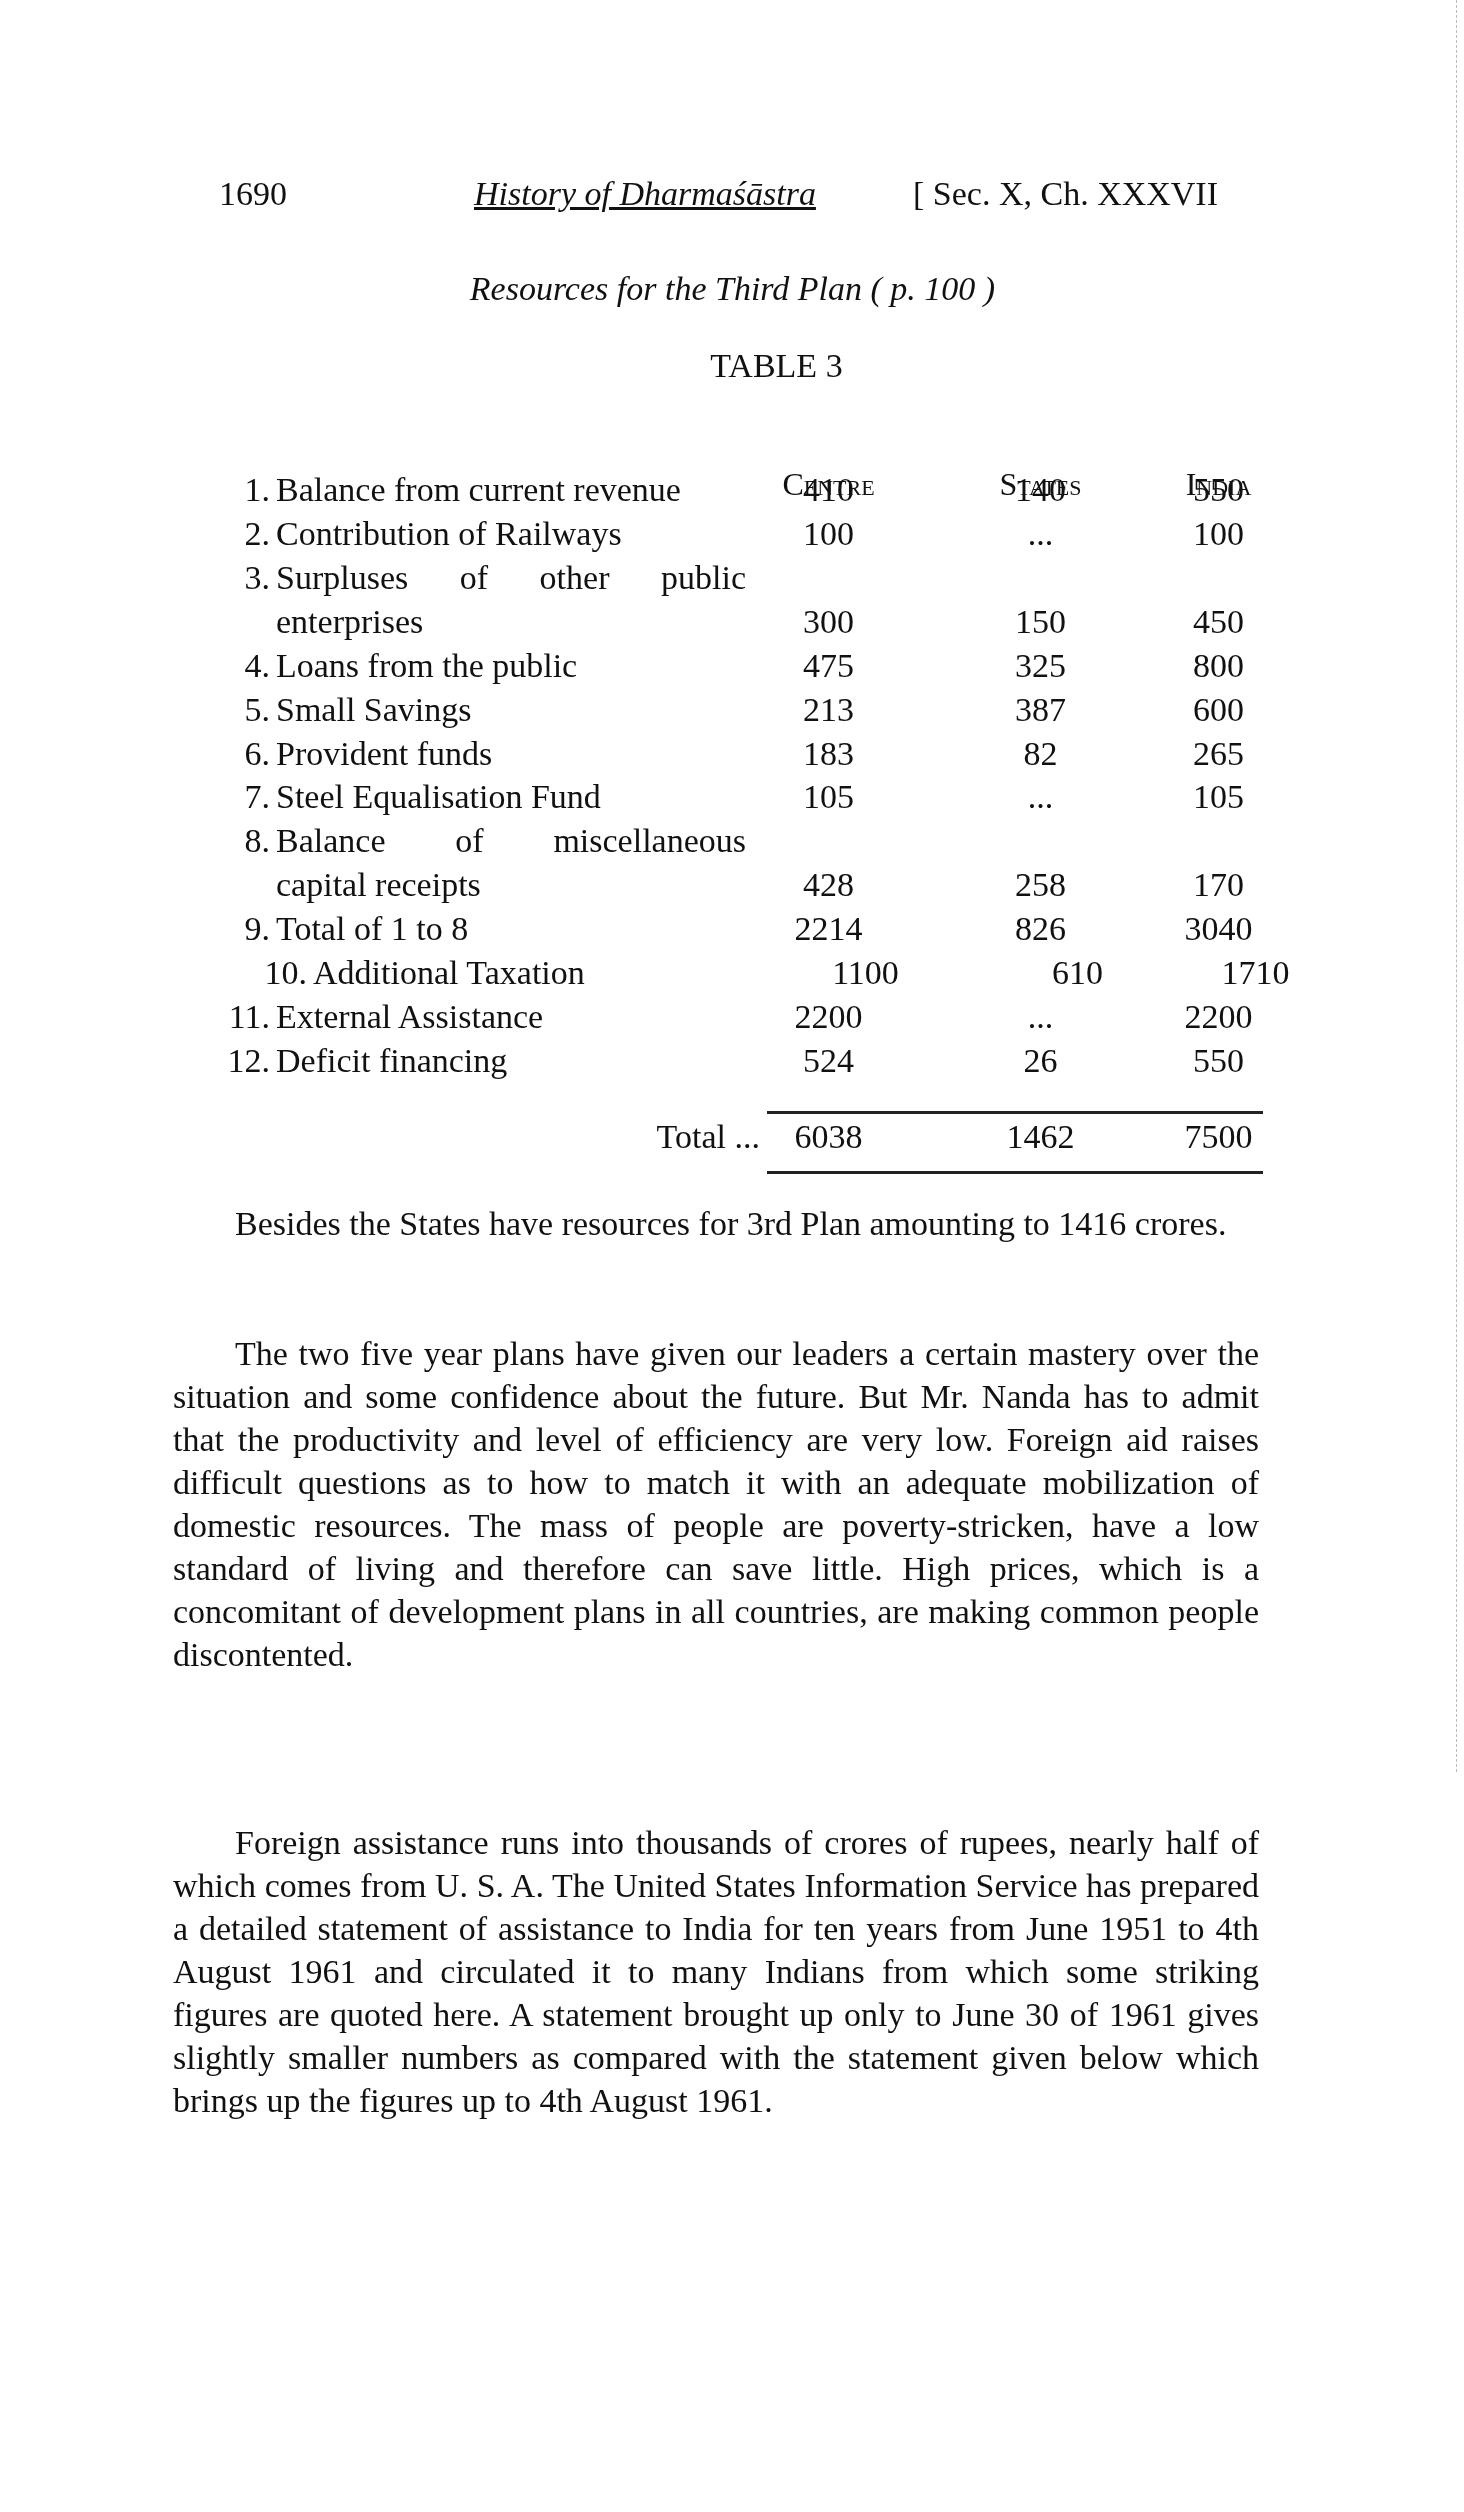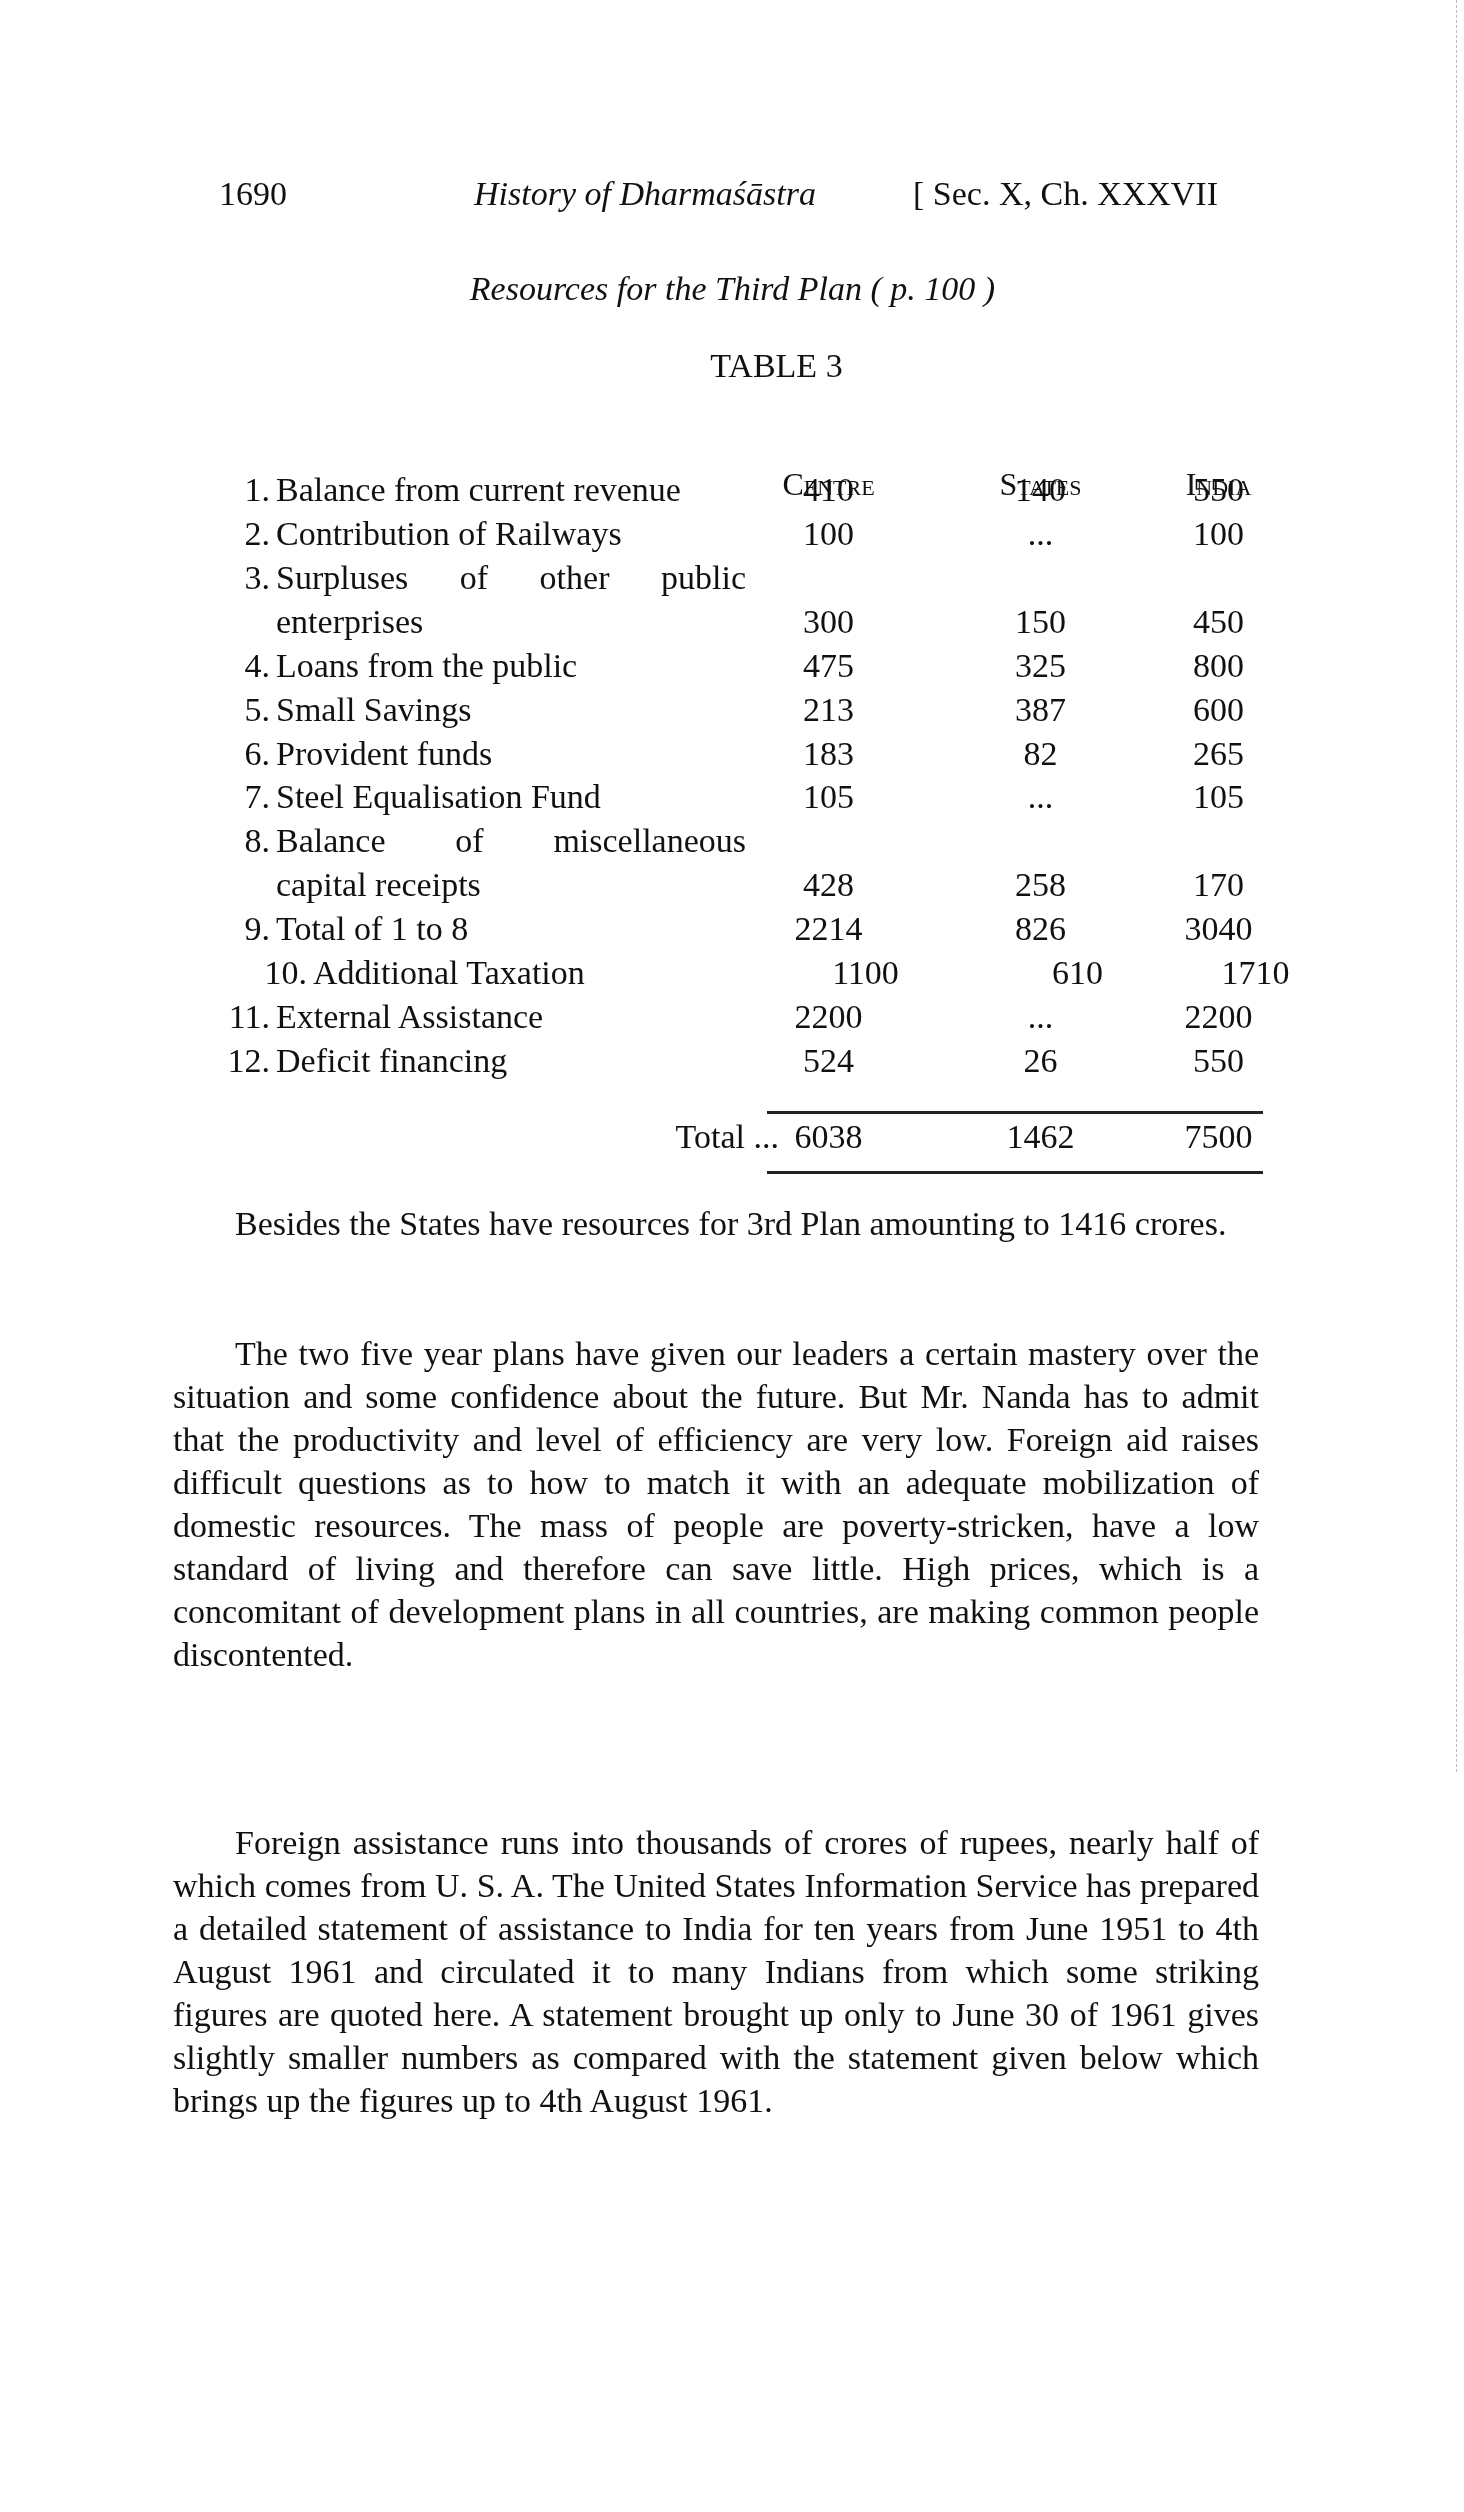--- a/index.html
+++ b/index.html
@@ -1,34 +1,34 @@
 <!DOCTYPE html>
 <html style="font-size:14px"><head>
 <meta charset="utf-8">
 <style>
   html, body { margin: 0; padding: 0; background: #ffffff; }
   body { width: 1465px; height: 2512px; position: relative; overflow: hidden;
          font-family: "Liberation Serif", "DejaVu Serif", serif; color: #111; }
   .abs { position: absolute; }
   .running-head { top: 175px; left: 0; width: 1465px; height: 44px; font-size: 34px; }
   .page-num { position: absolute; left: 219px; top: 0; }
-  .book-title { position: absolute; left: 474px; top: 0; font-style: italic; }
+  .book-title { position: absolute; left: 474px; top: 0; font-style: italic; text-decoration: underline; }
   .section-ref { position: absolute; left: 913px; top: 0; }
   .table-caption { top: 270px; left: 0; width: 1465px; text-align: center; font-style: italic; font-size: 34px; }
   .table-label { top: 347px; left: 0; width: 1465px; text-align: center; font-size: 34px; margin-left: 44px; }
   .trow { position: absolute; left: 0; width: 1465px; height: 43px; font-size: 34px; }
   .num { position: absolute; left: 217px; width: 53px; text-align: right; }
   .lbl { position: absolute; left: 276px; }
   .lbl.just { width: 470px; text-align: justify; text-align-last: justify; }
   .lbl.cont { left: 276px; }
   .c1 { position: absolute; left: 780px; width: 97px; text-align: center; }
   .c2 { position: absolute; left: 992px; width: 97px; text-align: center; }
   .c3 { position: absolute; left: 1161px; width: 115px; text-align: center; }
   .hdr { font-variant: small-caps; font-size: 32px; margin-top: 42px; }
-  .total-label { position: absolute; left: 611px; width: 168px; text-align: right; }
+  .total-label { position: absolute; left: 592px; width: 168px; text-align: right; }
   .rule { position: absolute; left: 767px; width: 496px; height: 2.7px; background: #222; }
   .para { position: absolute; left: 173px; width: 1086px; font-size: 34px; line-height: 43px;
           text-align: justify; }
   .para .indent { display: inline-block; width: 62px; }
   .edge-line { position: absolute; left: 1456px; top: 0; width: 0.9px; height: 1772px;
                border-left: 0.9px dashed #bbb; }
 </style>
 </head>
 <body>
 

